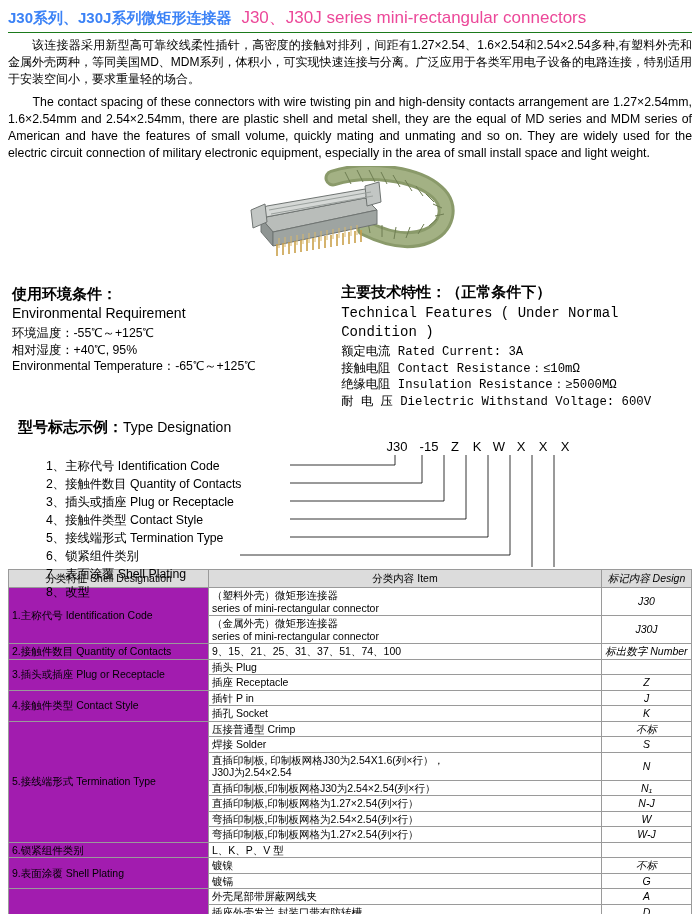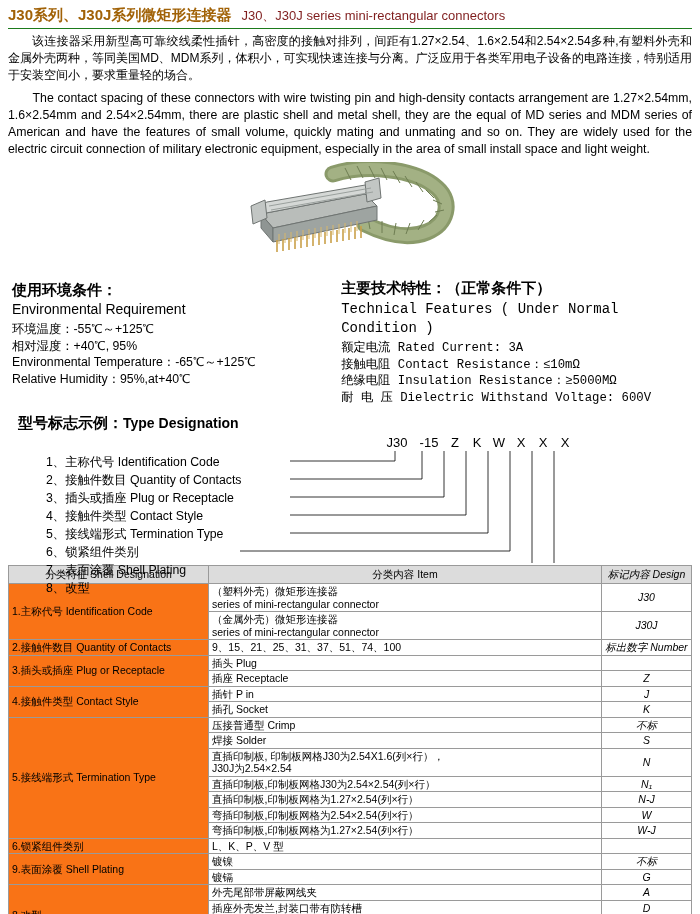--- a/index.html
+++ b/index.html
@@ -14,29 +14,29 @@
   }
 
   
   .header {
     padding:6px 8px 0 8px;
     display:flex;
     align-items:baseline;
     gap:10px;
   }
   .title-cn {
-    color:#a16207;
+    color:#3b82f6;
     font-weight:bold;
     font-size:15px;
     letter-spacing:0px;
     white-space:nowrap;
   }
   .title-en {
-    color:#7f1d1d;
-    font-size:13px;
+    color:#ec4899;
+    font-size:17px;
     white-space:nowrap;
   }
   .hr-green {
     height:1px;
     background:#1b7a1b;
     margin:3px 8px 0 8px;
   }
 
   
   .intro {
@@ -90,21 +90,21 @@
     margin:0;
     white-space:nowrap;
   }
 
   
   .type-head {
     padding:8px 0 0 18px;
     font-size:15px;
     font-weight:bold;
   }
-  .type-head .en { font-weight:bold; font-size:14px; }
+  .type-head .en { font-weight:normal; font-size:14px; }
 
   .code-area {
     position:relative;
     height:128px;
     margin-top:2px;
   }
   .code-row {
     position:absolute;
     left:380px; top:0px;
     font-size:13px;
@@ -139,21 +139,21 @@
     padding:1px 3px;
     vertical-align:middle;
     line-height:12.5px;
   }
   table.spec-table thead td {
     background:#dcdcdc;
     text-align:center;
     font-weight:normal;
     height:18px;
   }
-  td.c1 { width:200px; background:#f97316; }
+  td.c1 { width:200px; background:#a21caf; }
   td.c2 { }
   td.c3 { width:90px; text-align:center;font-style:italic; }
   .cell-two { line-height:12.5px; }
   .big-mark { font-size:13px; }
 </style>
 </head>
 <body>
 
 <div class="header">
   <div class="title-cn">J30系列、J30J系列微矩形连接器</div>
@@ -198,21 +198,20 @@
   </svg>
 </div>
 
 <div class="specs">
   <div class="spec-col">
     <div class="spec-h-cn">使用环境条件：</div>
     <div class="spec-h-en">Environmental Requirement</div>
     <div class="spec-line">环境温度：-55℃～+125℃</div>
     <div class="spec-line">相对湿度：+40℃, 95%</div>
     <div class="spec-line">Environmental Temperature：-65℃～+125℃</div>
-    <div class="spec-line">Relative Humidity：95%,at+40℃</div>
   </div>
   <div class="spec-col right">
     <div class="spec-h-cn">主要技术特性：（正常条件下）</div>
     <div class="spec-h-en">Technical Features ( Under Normal Condition )</div>
     <div class="spec-line">额定电流 Rated Current: 3A</div>
     <div class="spec-line">接触电阻 Contact Resistance：≤10mΩ</div>
     <div class="spec-line">绝缘电阻 Insulation Resistance：≥5000MΩ</div>
     <div class="spec-line">耐 电 压 Dielectric Withstand Voltage: 600V</div>
   </div>
 </div>

